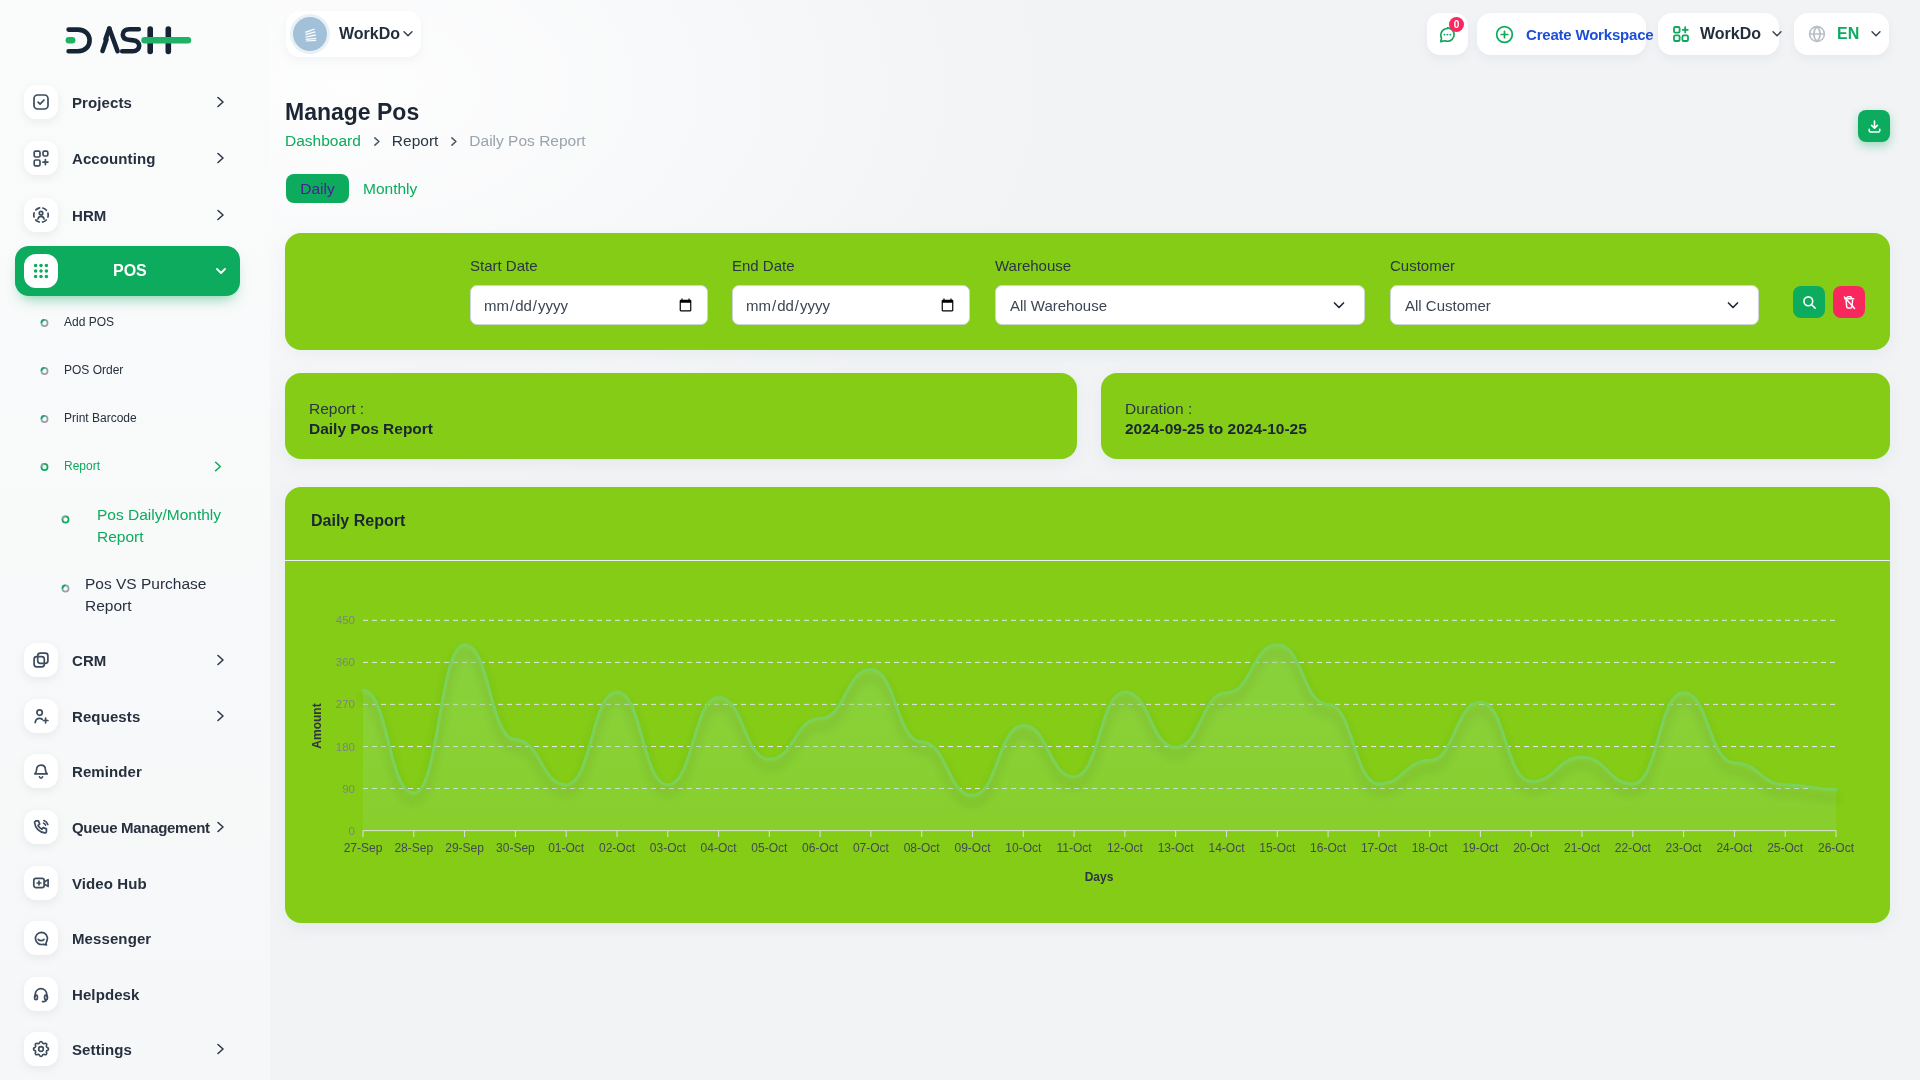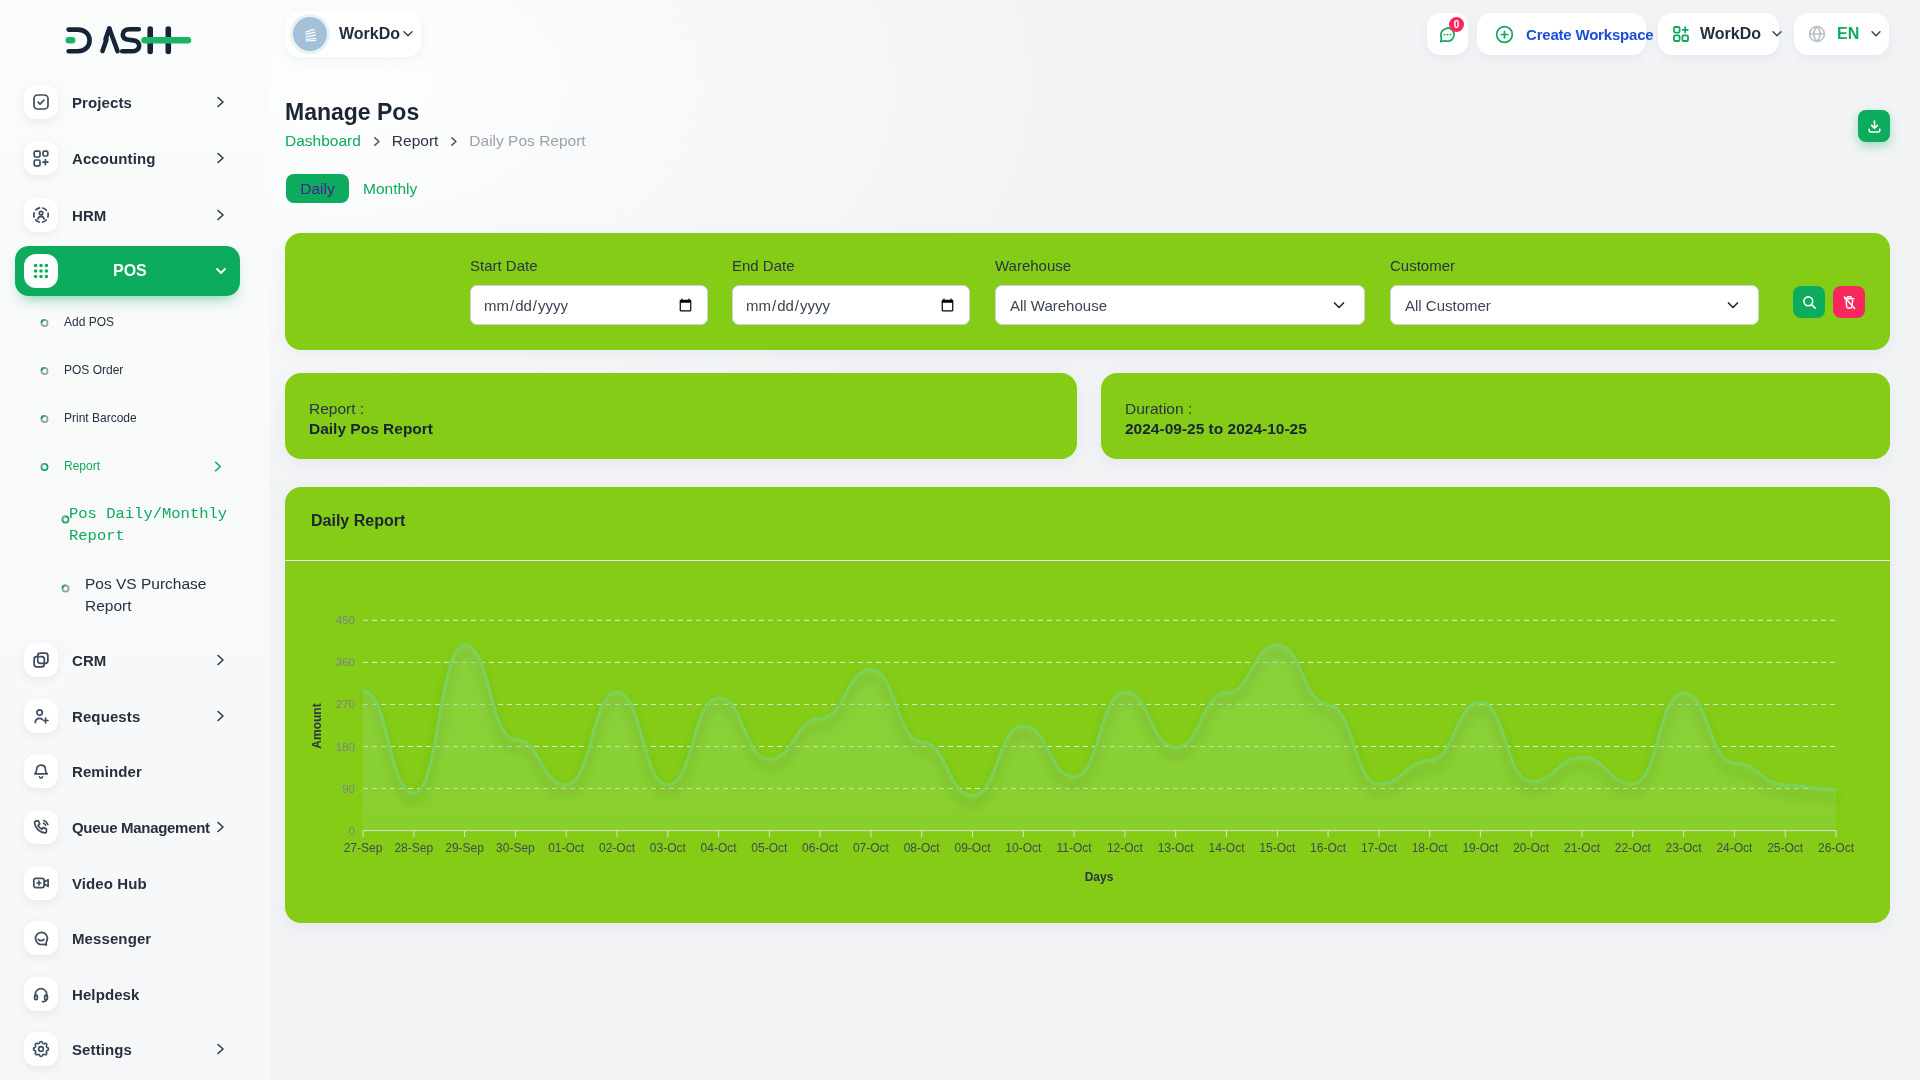--- a/index.html
+++ b/index.html
@@ -139,21 +139,21 @@
     <span style="margin-left:24px;">Report</span>
     <svg class="abs" style="right:0;top:3px;" width="15" height="15" viewBox="0 0 16 16" fill="none" stroke="#0cab5e" stroke-width="1.7" stroke-linecap="round" stroke-linejoin="round">
         <path d="M6 3.5L11 8l-5 4.5"></path>
       </svg>
   </div>
   <div class="subitem green" style="left:61px;top:504px;width:170px;font-size:15.5px;line-height:21.5px;">
     <svg class="ring" style="top:11px;transform:none;" viewBox="0 0 10 10" fill="none">
         <circle cx="5" cy="5" r="3.4" stroke="#0cab5e" stroke-width="1.9"></circle>
         <path d="M1.6 5A3.4 3.4 0 0 1 5 1.6" stroke="#96a0ab" stroke-width="1.9"></path>
       </svg>
-    <div style="margin-left:8px;font-family:Liberation Mono, monospace;">Pos Daily/Monthly Report</div>
+    <div style="margin-left:36px;">Pos Daily/Monthly Report</div>
   </div>
   <div class="subitem" style="left:61px;top:573px;width:170px;font-size:15.5px;line-height:21.5px;">
     <svg class="ring" style="top:11px;transform:none;" viewBox="0 0 10 10" fill="none">
         <circle cx="5" cy="5" r="3.4" stroke="#96a0ab" stroke-width="1.9"></circle>
         <path d="M1.6 5A3.4 3.4 0 0 1 5 1.6" stroke="#0cab5e" stroke-width="1.9"></path>
       </svg>
     <div style="margin-left:24px;">Pos VS Purchase Report</div>
   </div>
   <div class="navitem" style="top:643px;text-decoration:underline;">
     <div class="ibox">

